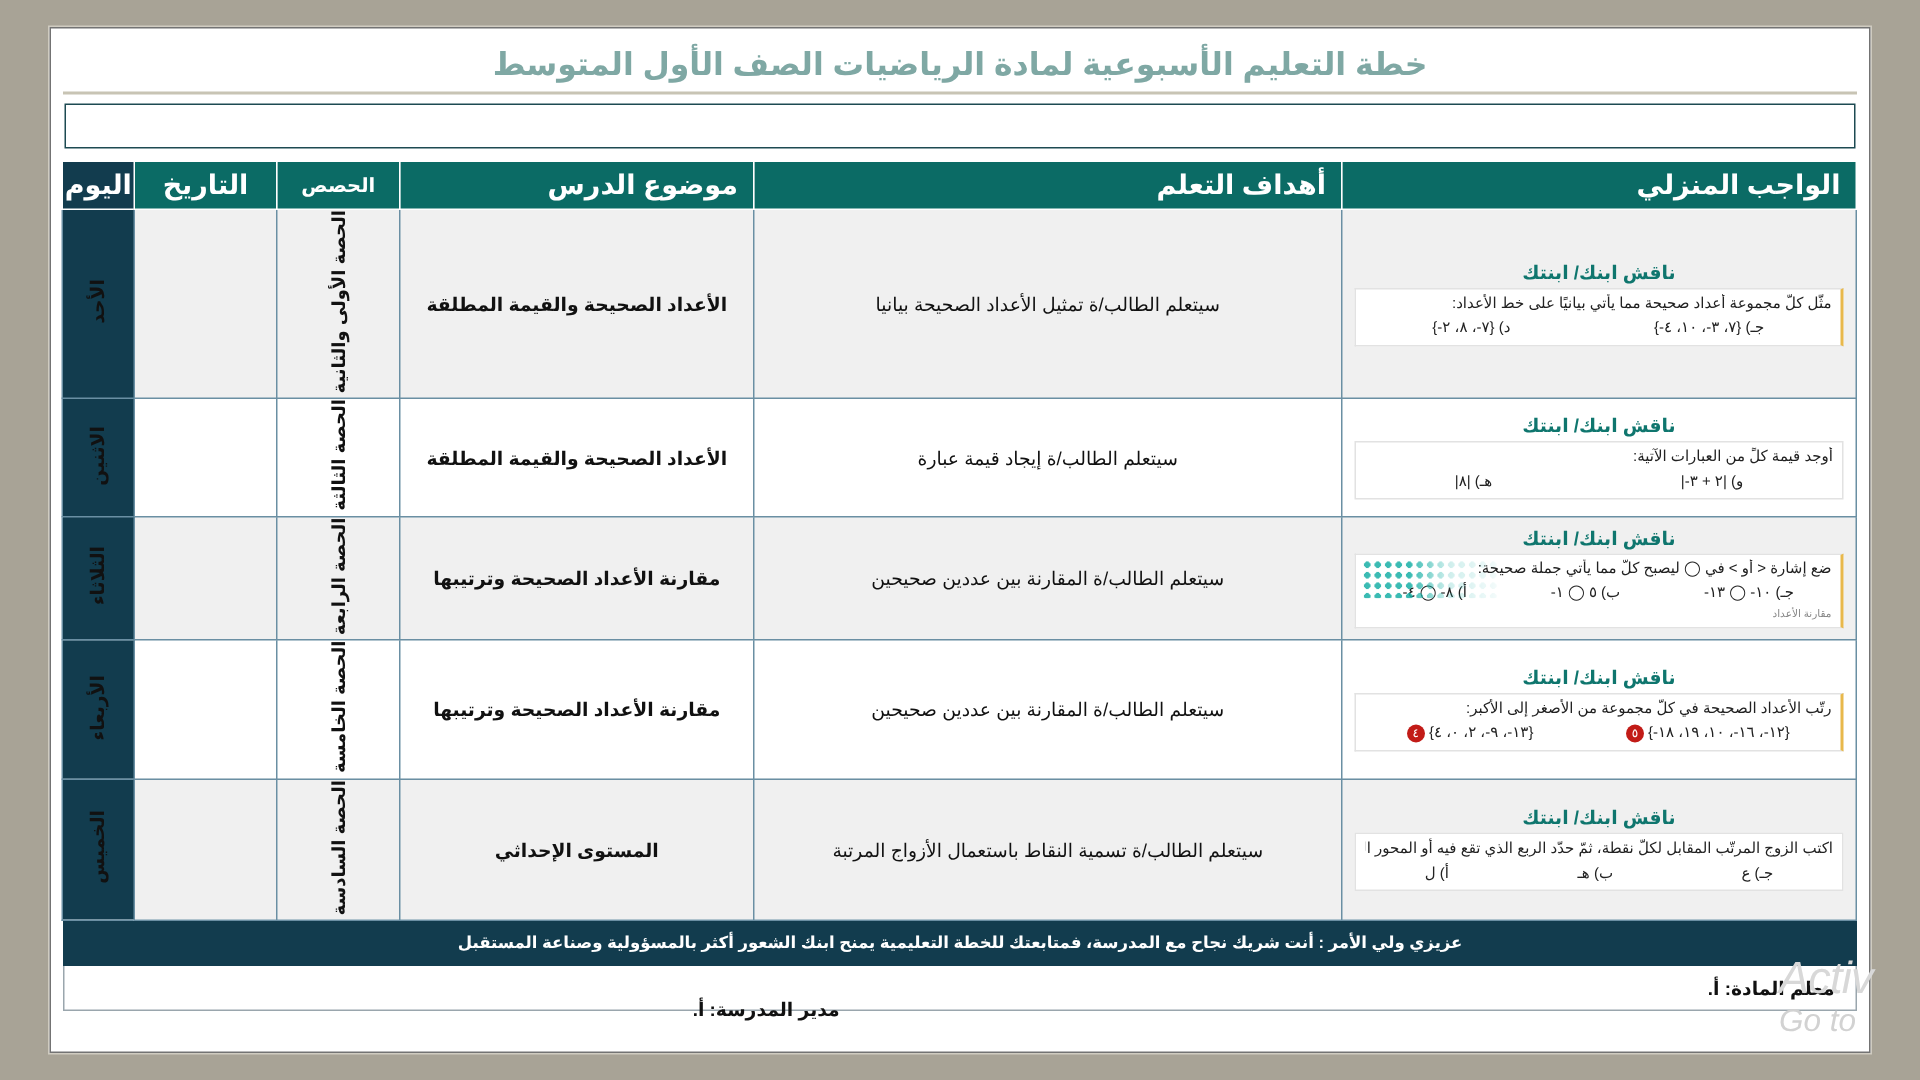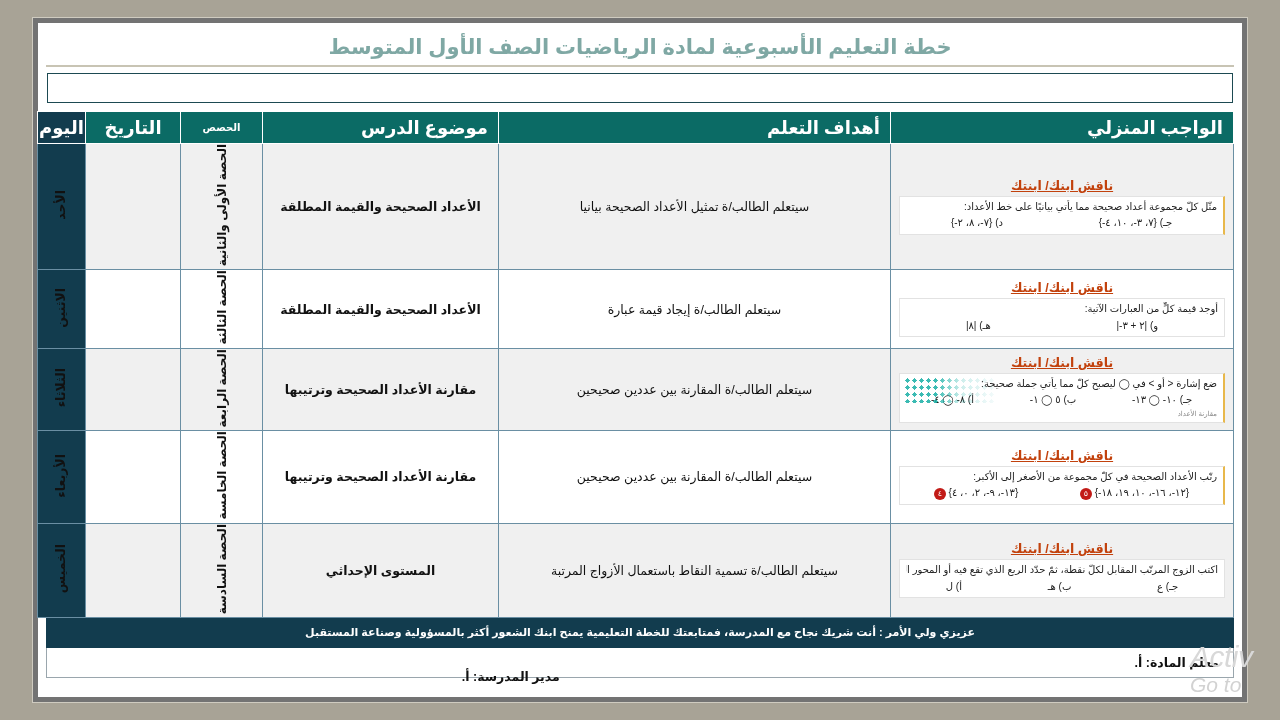--- a/index.html
+++ b/index.html
@@ -15,21 +15,21 @@
     align-items: center;
     justify-content: center;
   }
 
   
   #doc-sheet {
     position: relative;
     width: 1214px;
     height: 684px;
     background: #ffffff;
-    border: 5px solid #737373;
+    border: 1px solid #737373;
     box-shadow: 0 0 0 1px #cfcbc0;
     padding: 6px 8px 0 8px;
     display: flex;
     flex-direction: column;
   }
 
   
   #title-bar {
     height: 38px;
     display: flex;
@@ -80,21 +80,21 @@
   }
   #plan-table th.th-date   { width: 95px; }
   #plan-table th.th-period { width: 82px; }
   #plan-table th.th-topic  { width: 236px; padding-left: 30px; }
   #plan-table th.th-obj    { width: 392px; }
   #plan-table th.th-hw     { width: 343px; }
 
   #plan-table th.th-topic, #plan-table th.th-obj, #plan-table th.th-hw {
     text-align: right;
   }
-  #plan-table th.th-period { text-align: center; font-size: 10px; }
+  #plan-table th.th-period { text-align: center; font-size: 13px; }
 
   #plan-table td {
     border: 1px solid #6a8fa3;
     vertical-align: middle;
     font-size: 12.5px;
     color: #111;
   }
 
   tr.row-odd  td { background: #f0f0f0; }
   tr.row-even td { background: #ffffff; }
@@ -143,25 +143,24 @@
     font-size: 12.5px;
     padding: 6px 10px;
     color: #1a1a1a;
   }
   td.cell-hw {
     padding: 5px 8px 6px 8px;
     text-align: right;
   }
 
   .hw-head {
-    color: #c2410c;
-    font-weight: bold;
-    font-size: 12.5px;
-    text-align: center;
-    text-decoration: underline;
+    color: #0f766e;
+    font-weight: bold;
+    font-size: 12.5px;
+    text-align: center;
     margin-bottom: 3px;
   }
   .hw-box {
     background: #ffffff;
     border: 1px solid #e2e2e2;
     border-right: 2px solid #e8b84b;
     padding: 3px 6px;
     font-size: 10px;
     line-height: 1.45;
     color: #222;

